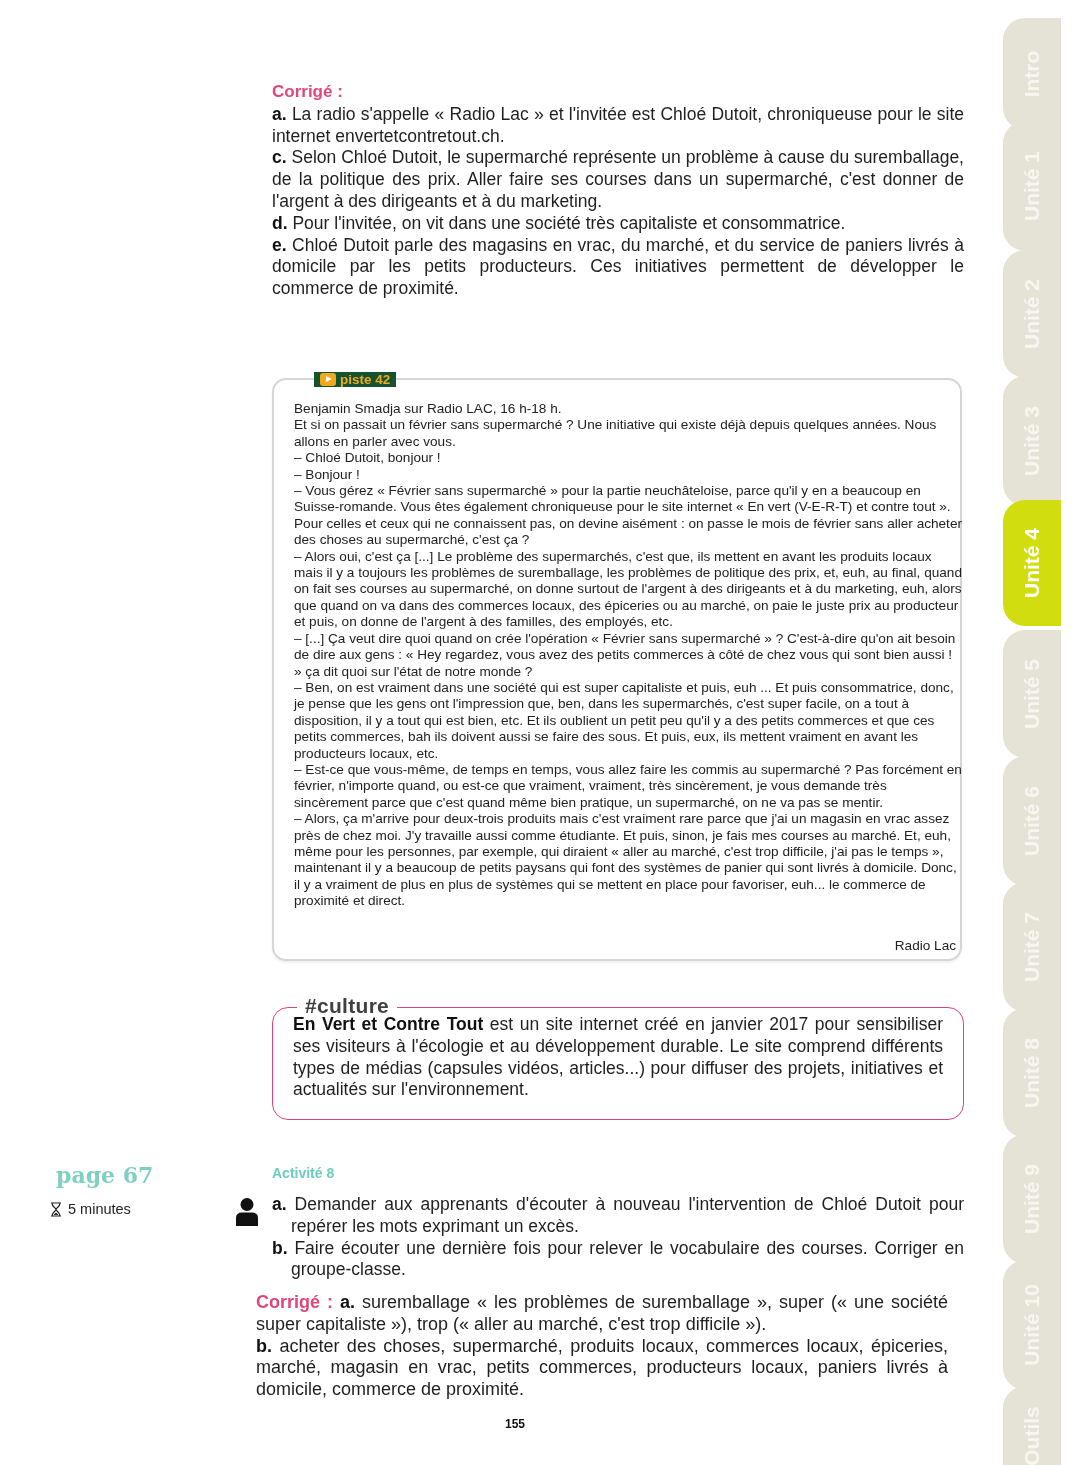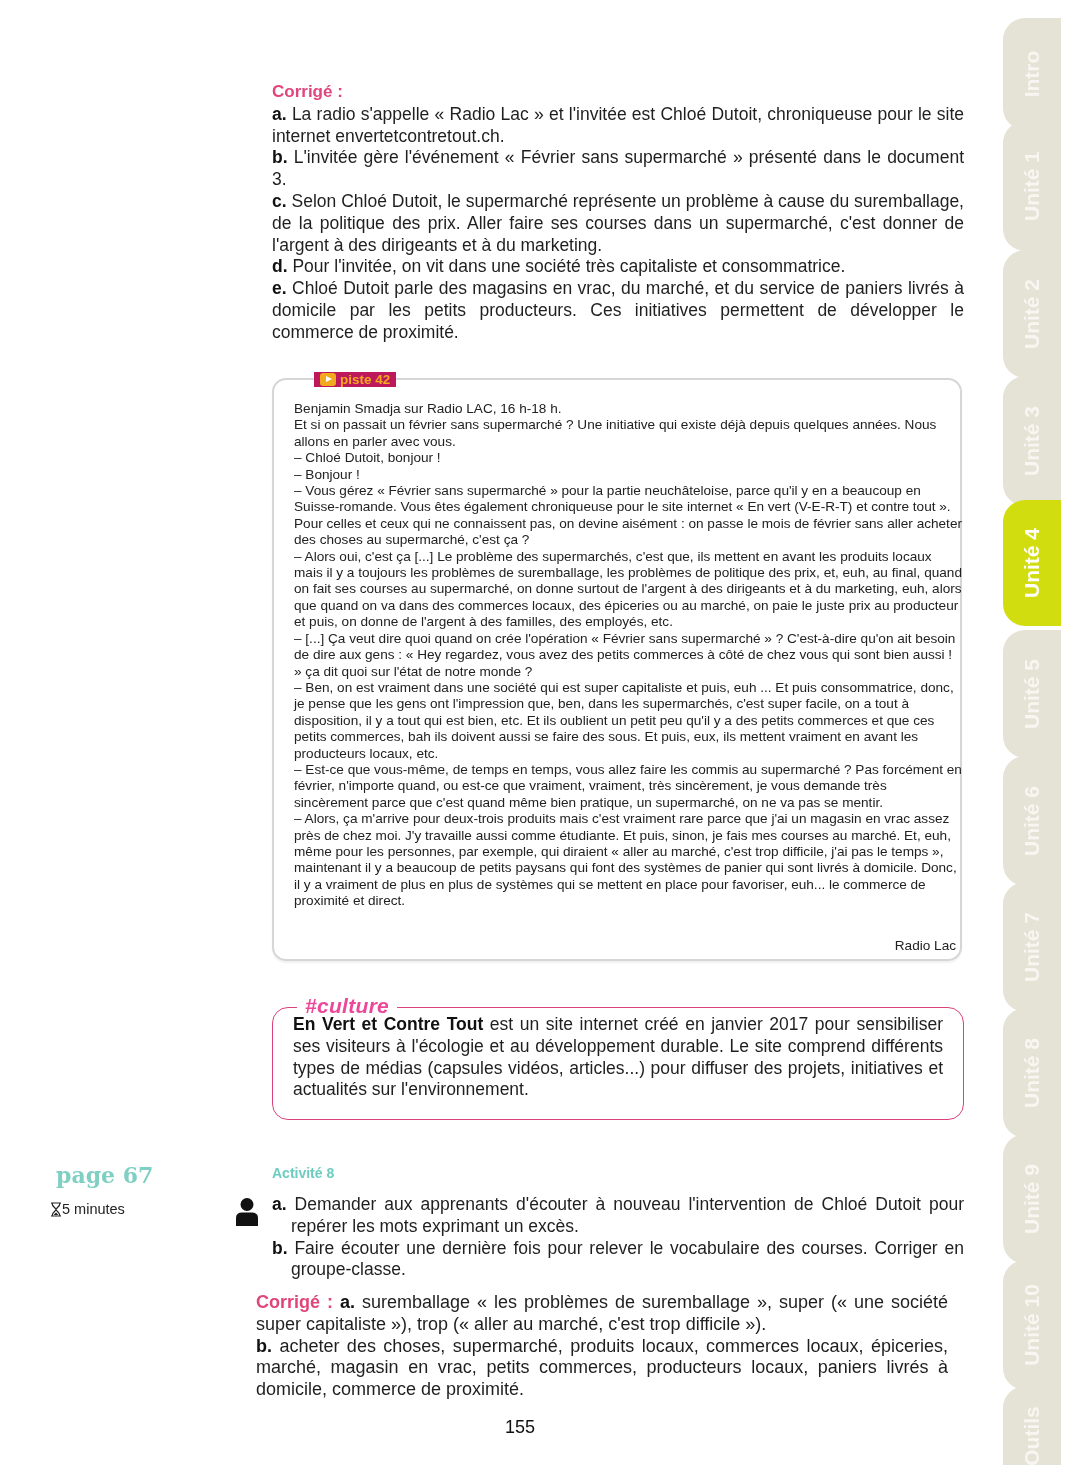--- a/index.html
+++ b/index.html
@@ -18,21 +18,21 @@
   #corrige1 .title { font-weight: bold; font-size: 17px; margin-bottom: 1px; }
   #corrige1 p { margin: 0; }
 
   
   #transcript {
     position: absolute; left: 272px; top: 378px; width: 690px; height: 583px;
     border: 2px solid #d6d6d6; border-radius: 14px; box-sizing: border-box;
     box-shadow: 0 2px 2px rgba(0,0,0,0.06);
   }
   #piste {
-    position: absolute; left: 40px; top: -8px; background: #be185d; padding: 0 6px;
+    position: absolute; left: 40px; top: -8px; background: #14532d; padding: 0 6px;
     font-size: 13.5px; font-weight: bold; color: #f2a91e;
     display: flex; align-items: center; gap: 4px;
   }
   #piste .play {
     width: 16px; height: 13px; background: #f2a91e; border-radius: 3px;
     position: relative; display: inline-block;
   }
   #piste .play::after {
     content: ""; position: absolute; left: 6px; top: 3px;
     border-left: 6px solid #fff; border-top: 3.5px solid transparent; border-bottom: 3.5px solid transparent;
@@ -46,62 +46,61 @@
     position: absolute; right: 4px; bottom: 6px; font-size: 13.6px; color: #222;
   }
 
   
   #culture {
     position: absolute; left: 272px; top: 1007px; width: 692px; height: 113px;
     border: 1.5px solid #d9427d; border-radius: 16px; box-sizing: border-box;
   }
   #culture .tag {
     position: absolute; left: 24px; top: -14px; background: #fff; padding: 0 8px;
-    font-size: 21px; font-weight: bold; color: #ec4899; letter-spacing: 0.3px; font-style: italic;
+    font-size: 21px; font-weight: bold; color: #404040; letter-spacing: 0.3px;
   }
   #culture .body {
     position: absolute; left: 20px; top: 6px; width: 650px;
     font-size: 17.5px; line-height: 21.8px; text-align: justify;
   }
 
   
   #page-ref { position: absolute; left: 56px; top: 1162px; font-family: "DejaVu Serif", serif; font-weight: bold; font-size: 22px; color: #7fcfc3; }
-  #duration { position: absolute; left: 50px; top: 1201px; font-size: 14.5px; color: #222; display: flex; align-items: center; }
+  #duration { position: absolute; left: 50px; top: 1201px; font-size: 14.5px; color: #222; display: flex; align-items: center; gap: 6px; }
   #duration svg { width: 12px; height: 15px; }
 
   
   #activity-title { position: absolute; left: 272px; top: 1165px; font-size: 14px; font-weight: bold; color: #6ccdc0; }
   #person-icon { position: absolute; left: 235px; top: 1197px; width: 24px; height: 30px; }
   #activity-list { position: absolute; left: 272px; top: 1194px; width: 692px; font-size: 17.5px; line-height: 21.8px; text-align: justify; }
   #activity-list p { margin: 0; padding-left: 19px; text-indent: -19px; }
   #corrige2 { position: absolute; left: 256px; top: 1292px; width: 692px; font-size: 18px; line-height: 21.8px; text-align: justify; }
   #corrige2 p { margin: 0; }
 
-  #page-number { position: absolute; left: 505px; top: 1417px; font-size: 18px; font-weight: normal; color: #111; }
+  #page-number { position: absolute; left: 505px; top: 1417px; font-size: 12px; font-weight: bold; color: #111; }
 
   
   #tabs { position: absolute; left: 1003px; top: 18px; width: 58px; height: 1447px; }
   .tab {
     position: absolute; left: 0; width: 58px; background: #e5e2d6;
     border-radius: 22px 0 0 22px; display: flex; align-items: center; justify-content: center;
   }
   .tab span {
     transform: rotate(-90deg); white-space: nowrap; color: #f7f6f1;
     font-weight: bold; font-size: 21px;
   }
   .tab.active { background: #d2dd10; z-index: 2; }
   .tab.active span { color: #ffffff; }
 </style>
 </head>
 <body>
 
 <div id="corrige1">
   <div class="title pink">Corrigé :</div>
   <p><span class="bold">a.</span> <span>La radio s'appelle « Radio Lac » et l'invitée est Chloé Dutoit, chroniqueuse pour le site internet envertetcontretout.ch.</span></p>
-  <p><span class="bold">b.</span> <span>L'invitée gère l'événement « Février sans supermarché » présenté dans le document 3.</span></p>
   <p><span class="bold">c.</span> <span>Selon Chloé Dutoit, le supermarché représente un problème à cause du suremballage, de la politique des prix. Aller faire ses courses dans un supermarché, c'est donner de l'argent à des dirigeants et à du marketing.</span></p>
   <p><span class="bold">d.</span> <span>Pour l'invitée, on vit dans une société très capitaliste et consommatrice.</span></p>
   <p><span class="bold">e.</span> <span>Chloé Dutoit parle des magasins en vrac, du marché, et du service de paniers livrés à domicile par les petits producteurs. Ces initiatives permettent de développer le commerce de proximité.</span></p>
 </div>
 
 <div id="transcript">
   <div id="piste">
     <span class="play"></span>
     <span>piste 42</span>
   </div>

